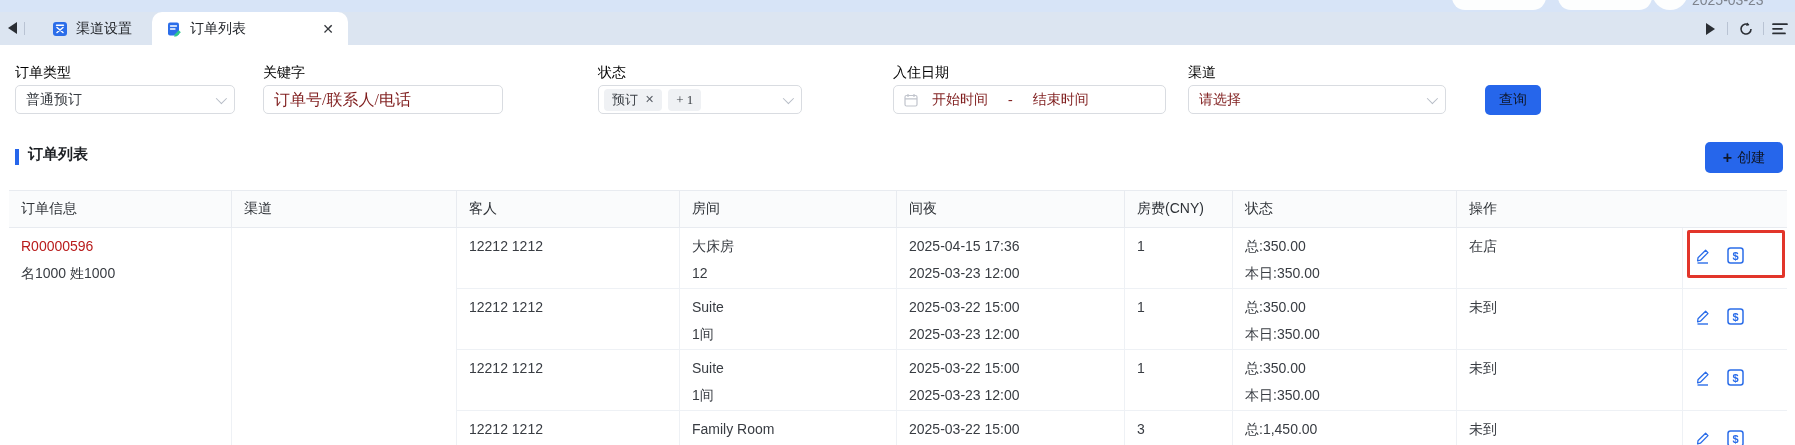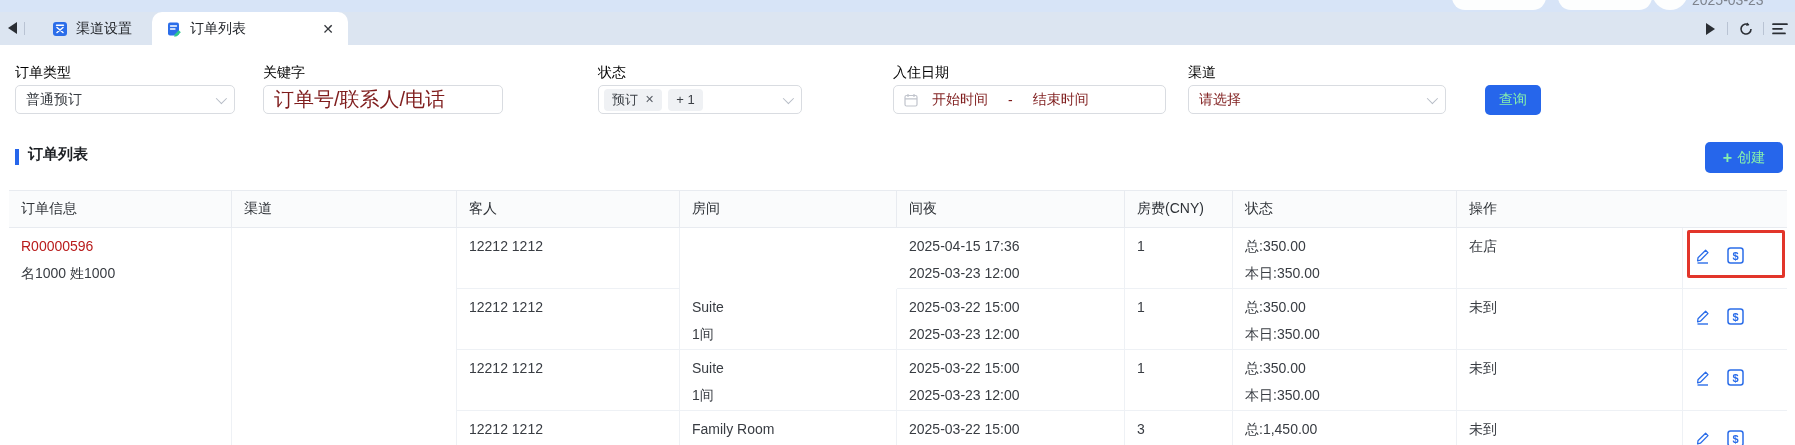--- a/index.html
+++ b/index.html
@@ -34,32 +34,32 @@
   .tab-close { margin-left:auto; font-size:14px; color:#33363b; cursor:pointer; line-height:1; }
   .tabicon { width:16px; height:16px; flex:0 0 16px; }
   .ctrl { position:absolute; top:9px; cursor:pointer; }
   .play-tri { width:0; height:0; border-top:6px solid transparent;
     border-bottom:6px solid transparent; border-left:9px solid #2a2e34; }
   
   .content { position:absolute; left:0; top:45px; width:1795px; height:400px; background:#fff; }
   .flabel { position:absolute; top:19px; font-size:14px; color:#000000; }
   .fbox { position:absolute; top:40px; height:29px; border:1px solid #d9dce1;
     border-radius:5px; background:#fff; display:flex; align-items:center;
-    padding:0 10px; gap:6px; }
+    padding:0 10px; gap:6px;font-family:Liberation Serif, serif; }
   .fbox .val { color:#383c42; }
   .fbox .ph, input.ph-input::placeholder { color:#7f1d1d; }
-  input.ph-input { border:none; outline:none; width:100%; font-size:20px;
+  input.ph-input { border:none; outline:none; width:100%; font-size:16px;
     font-family:inherit; color:#0f172a; background:transparent; }
   .chev { width:8px; height:8px; border-right:1.5px solid #b6bcc6;
     border-bottom:1.5px solid #b6bcc6; transform:rotate(45deg) translateY(-2px);
     margin-left:auto; flex:0 0 8px; }
   .tag { background:#eff1f4; border-radius:4px; height:22px; display:flex;
     align-items:center; gap:7px; padding:0 8px; color:#3c4046; font-size:13px; }
   .tag .tclose { color:#595e66; font-size:11px; cursor:pointer; }
-  .btn { border:none; border-radius:5px; background:#2666eb; color:#86efac;
+  .btn { border:none; border-radius:5px; background:#2666eb; color:#0f172a;
     font-size:14px; font-family:inherit; cursor:pointer; display:flex;
     align-items:center; justify-content:center; gap:5px; }
   .btn.search { position:absolute; left:1485px; top:40px; width:56px; height:30px; }
   .btn.create { position:absolute; left:1705px; top:97px; width:78px; height:31px; }
   .btn .plus { font-size:16px; font-weight:bold; line-height:1; }
   
   .sec-bar { position:absolute; left:15px; top:104px; width:4px; height:16px; background:#2666eb; }
   .sec-title { position:absolute; left:28px; top:100px; font-size:15px; font-weight:bold; color:#1c1f23; }
   
   .tbl { position:absolute; left:9px; top:145px; width:1778px; }
@@ -194,20 +194,24 @@
 
     <div class="tbody">
 
       <div class="td merged c1">
         <div class="order-link">R00000596</div>
         <div class="l2">名1000 姓1000</div>
       </div>
       <div class="td merged c2"></div>
 
       <div class="td c3 r1">12212 1212</div>
+      <div class="td c4 r1">
+        <div>大床房</div>
+          <div class="l2">12</div>
+      </div>
       <div class="td c5 r1">
         <div>2025-04-15 17:36</div>
           <div class="l2">2025-03-23 12:00</div>
       </div>
       <div class="td c6 r1">1</div>
       <div class="td c7 r1">
         <div>总:350.00</div>
           <div class="l2">本日:350.00</div>
       </div>
       <div class="td c8 r1">在店</div>

